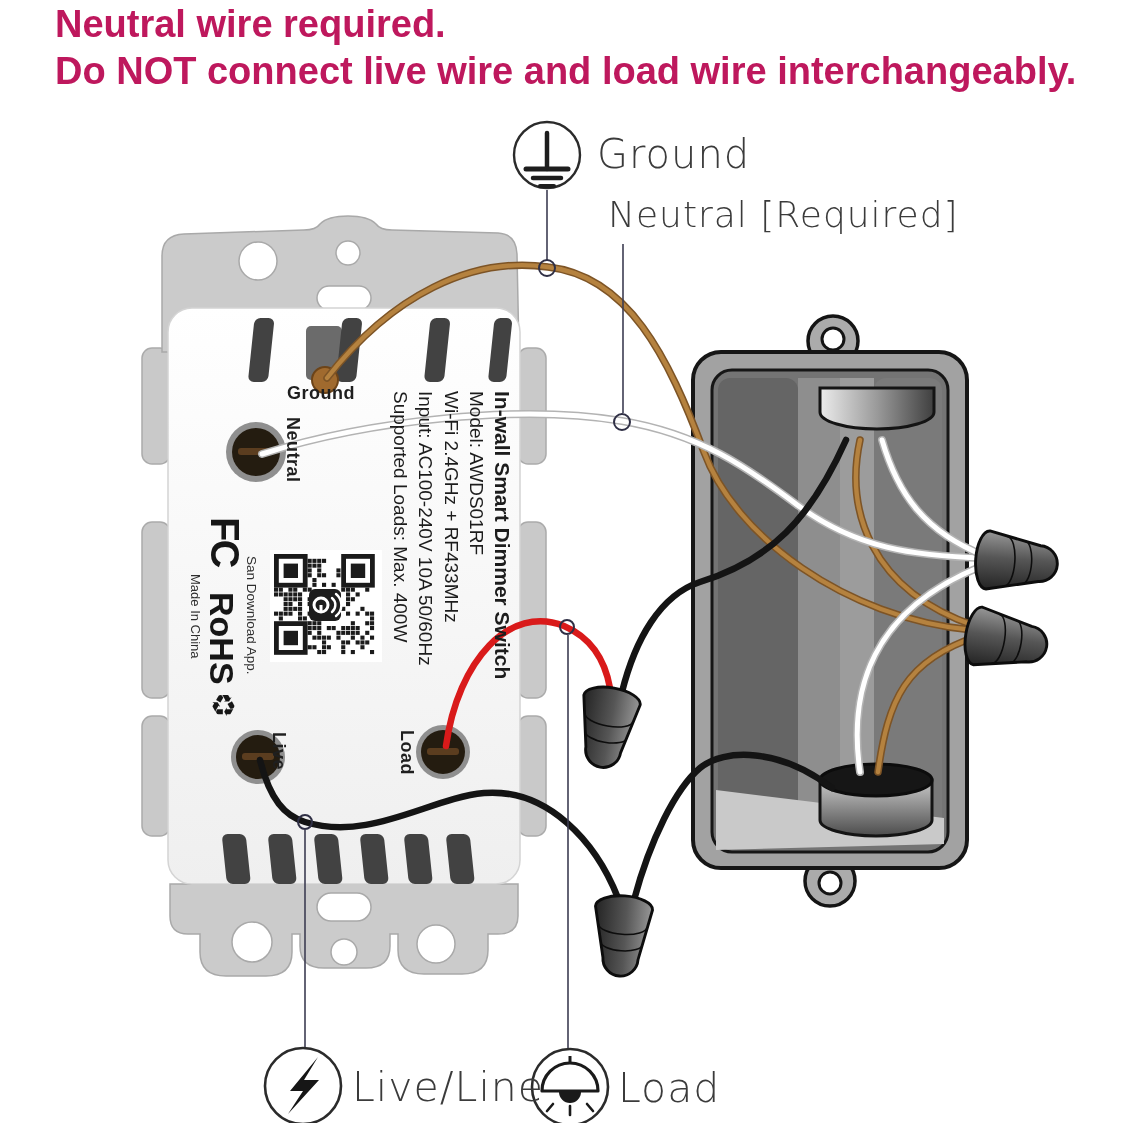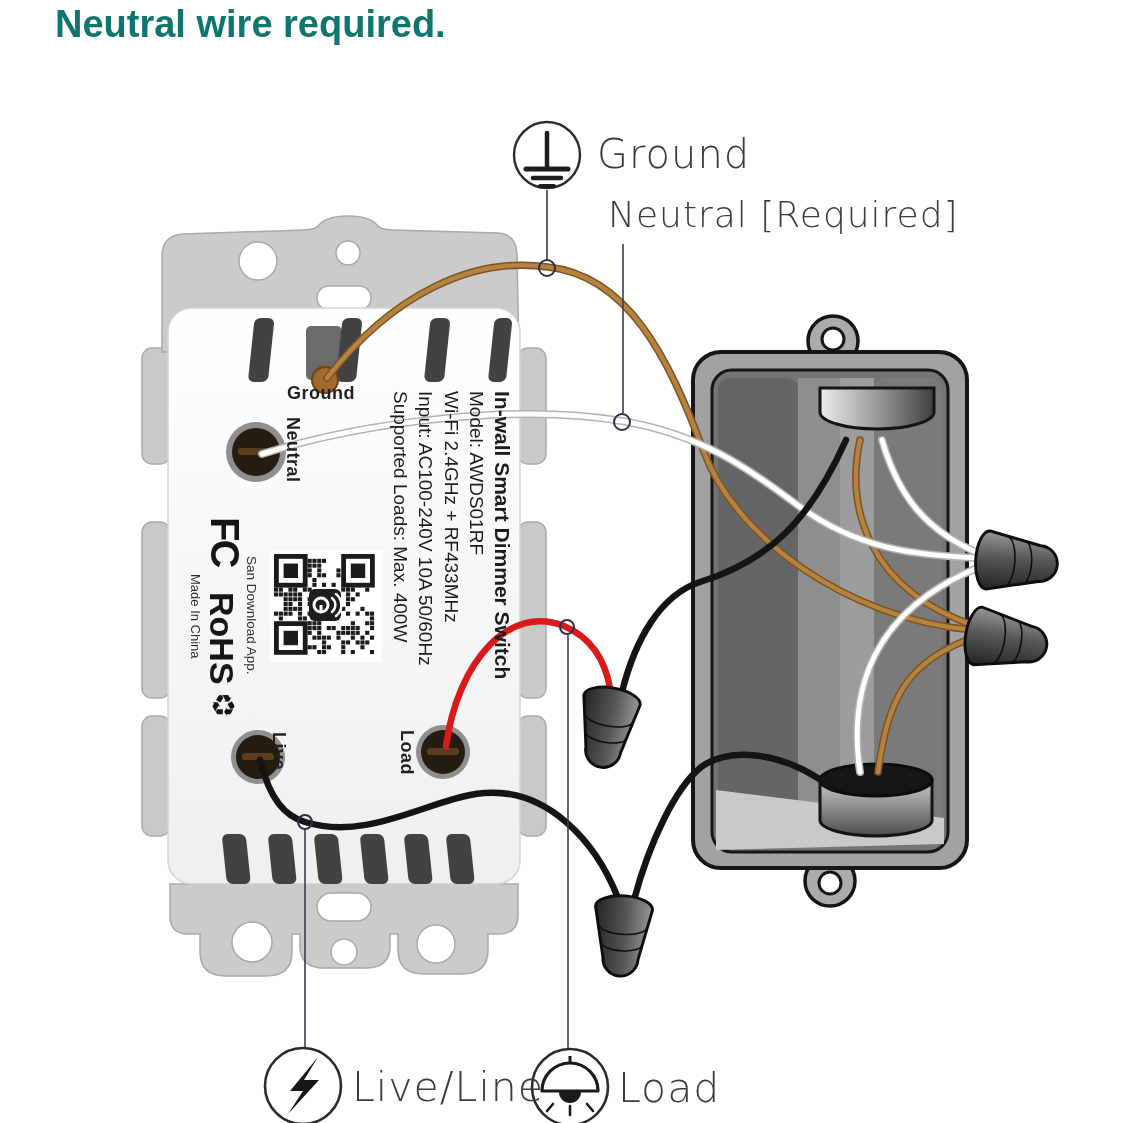--- a/index.html
+++ b/index.html
@@ -1,20 +1,20 @@
 <!DOCTYPE html>
 <html><head>
 <meta charset="utf-8">
 <style>
   html,body{margin:0;padding:0;background:#fff;}
   #canvas{position:relative;width:1123px;height:1123px;background:#fff;overflow:hidden;
           font-family:"Liberation Sans",sans-serif;}
   #diagram{position:absolute;left:0;top:0;}
   .abs{position:absolute;}
-  .warning{left:55px;color:#0f766e;font-weight:bold;font-size:38px;line-height:47px;white-space:nowrap;}
+  .warning{left:55px;color:#be185d;font-weight:bold;font-size:38px;line-height:47px;white-space:nowrap;}
   .legend-text{color:#3b3b3b;font-family:"DejaVu Sans",sans-serif;font-weight:200;
                letter-spacing:1px;white-space:nowrap;}
   .vtext{writing-mode:vertical-rl;}
   .term-label{font-weight:bold;font-size:18px;color:#1f1f1f;letter-spacing:.5px;}
   .info-col{writing-mode:vertical-rl;color:#1c1c1c;font-size:19px;line-height:25.5px;height:330px;}
   .info-title{font-weight:bold;font-size:21px;}
   .mark{writing-mode:vertical-rl;color:#161616;font-weight:bold;}
   .smallv{writing-mode:vertical-rl;color:#2e2e2e;}
 </style>
 </head>
@@ -375,20 +375,21 @@
       <g>
         <rect x="309" y="589" width="32" height="32" rx="6" fill="#1d1d1d"></rect>
         <circle cx="321" cy="605" r="7" fill="none" stroke="#ffffff" stroke-width="3"></circle>
         <line x1="321" y1="605" x2="321" y2="613" stroke="#ffffff" stroke-width="3"></line>
         <path d="M332,598 A9,9 0 0 1 332,612 M336,594 A14,14 0 0 1 336,616" fill="none" stroke="#ffffff" stroke-width="2.4" stroke-linecap="round"></path>
       </g>
     </g>
   </svg>
 
   <div class="abs warning" style="top:1px;">Neutral wire required.</div>
+  <div class="abs warning" style="top:48px;">Do NOT connect live wire and load wire interchangeably.</div>
 
   <div class="abs legend-text" style="left:597px;top:131px;font-size:40px;">Ground</div>
   <div class="abs legend-text" style="left:608px;top:194px;font-size:36px;text-align:center;">Neutral [Required]</div>
   <div class="abs legend-text" style="left:352px;top:1063px;font-size:41px;text-align:center;">Live/Line</div>
   <div class="abs legend-text" style="left:618px;top:1064px;font-size:41px;">Load</div>
 
   <div class="abs term-label" style="left:287px;top:383px;">Ground</div>
   <div class="abs term-label vtext" style="left:282px;top:417px;">Neutral</div>
   <div class="abs term-label vtext" style="left:268px;top:732px;">Live</div>
   <div class="abs term-label vtext" style="left:396px;top:730px;">Load</div>

